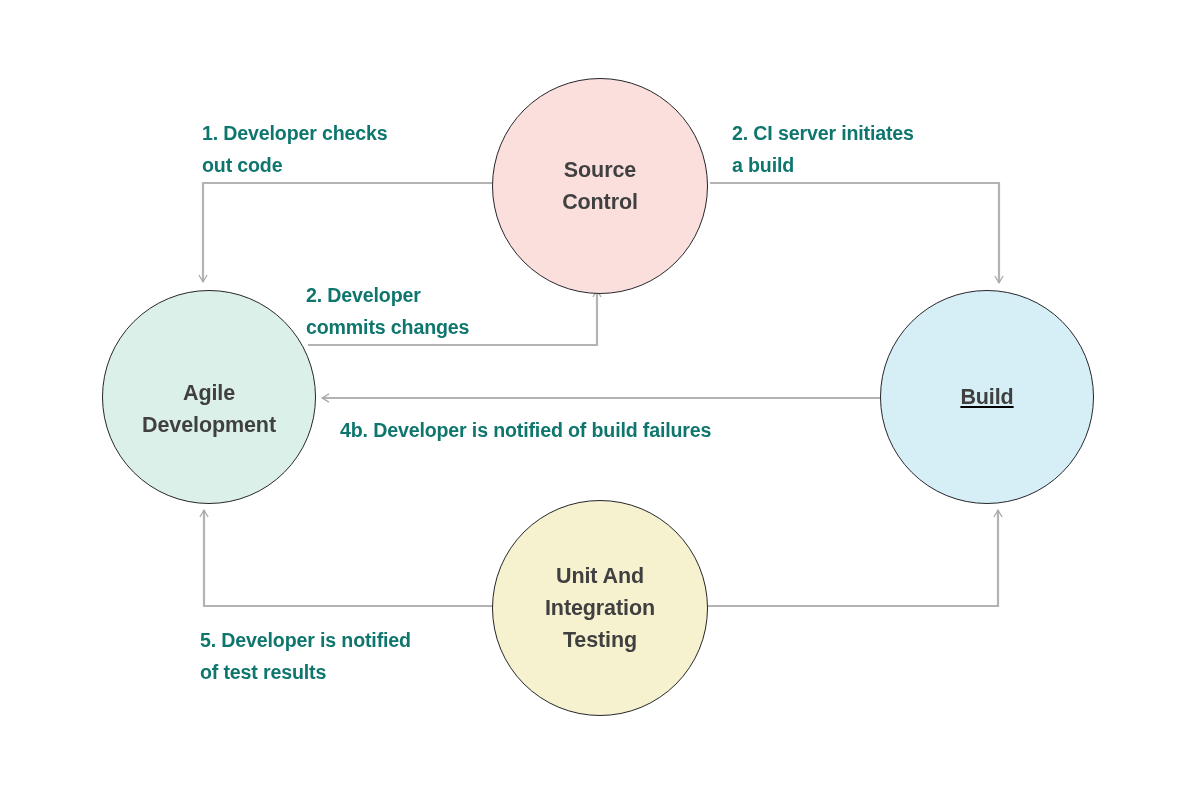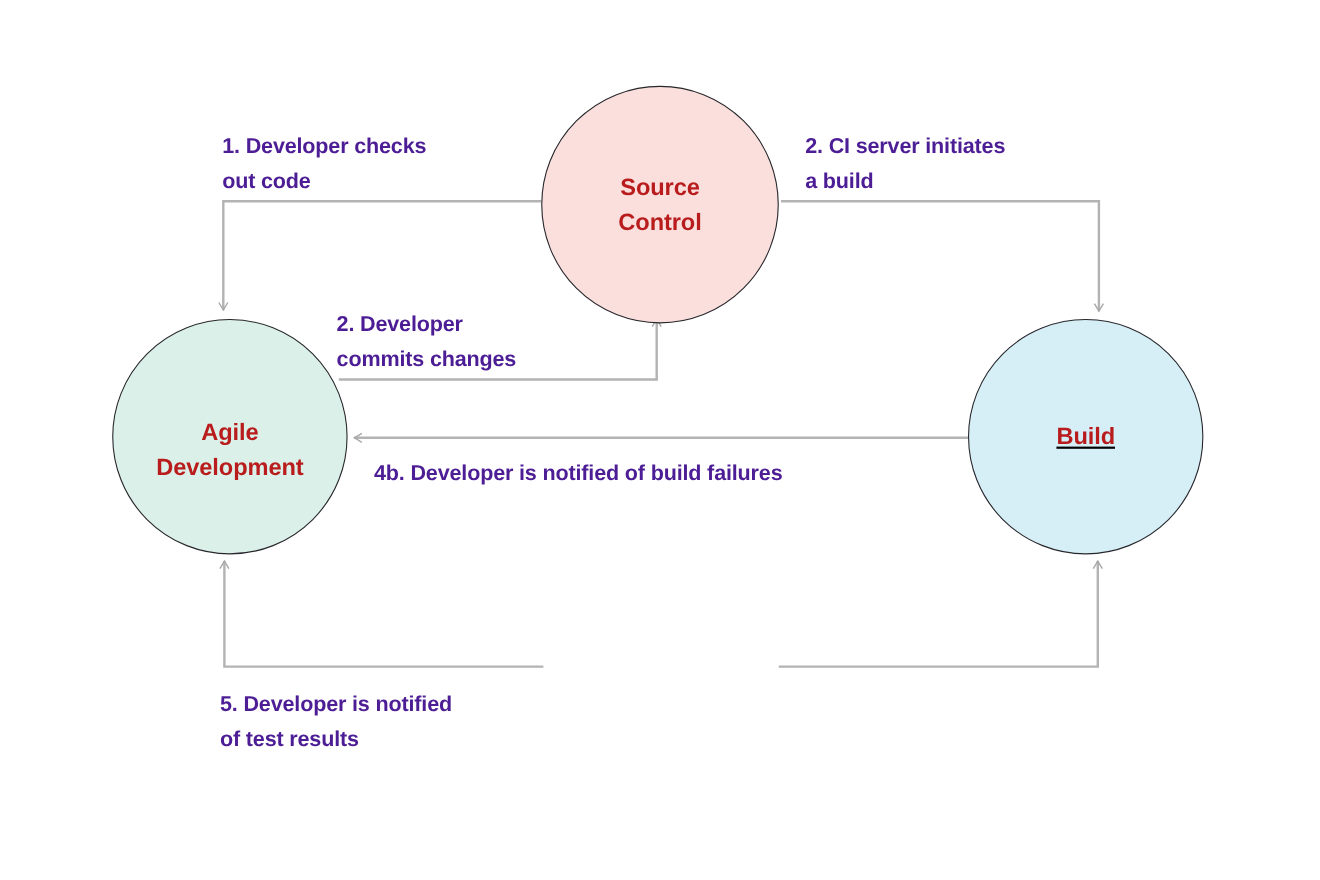--- a/index.html
+++ b/index.html
@@ -34,35 +34,35 @@
     box-sizing: border-box;
     display: flex;
     align-items: center;
     justify-content: center;
     text-align: center;
   }
   .node-label {
     font-weight: bold;
     font-size: 21.5px;
     line-height: 1.5;
-    color: #b91c1c;
+    color: #404040;
     letter-spacing: -0.1px;
     padding: 0 10px;
   }
   .node-source   { left: 492px; top: 78px;  width: 216px; height: 216px; }
   .node-agile    { left: 102px; top: 290px; width: 214px; height: 214px; }
   .node-build    { left: 880px; top: 290px; width: 214px; height: 214px; }
   .node-testing  { left: 492px; top: 500px; width: 216px; height: 216px; }
 
   .edge-label {
     position: absolute;
     font-weight: bold;
     font-size: 19.6px;
     line-height: 1.65;
-    color: #4c1d95;
+    color: #0f766e;
     letter-spacing: -0.15px;
     white-space: pre-line;
   }
   .lbl-1  { left: 202px; top: 117px; width: 260px; }
   .lbl-2  { left: 306px; top: 279px; width: 250px; }
   .lbl-3  { left: 732px; top: 117px; width: 270px; }
   .lbl-4b { left: 340px; top: 414px; width: 500px; }
   .lbl-5  { left: 200px; top: 624px; width: 280px; }
   .lbl-4a { left: 722px; top: 624px; width: 300px; }
 </style>
@@ -113,20 +113,25 @@
 
   <div class="node node-agile" style="background: rgb(220, 240, 234);">
     <span class="node-label" style="white-space: pre-line; margin-top: 24px;">Agile
 Development</span>
   </div>
 
   <div class="node node-build" style="background: rgb(214, 238, 246); text-decoration: underline;">
     <span class="node-label" style="white-space: pre-line;">Build</span>
   </div>
 
+  <div class="node node-testing" style="background: rgb(246, 241, 207);">
+    <span class="node-label" style="white-space: pre-line;">Unit And
+Integration
+Testing</span>
+  </div>
 
   <div class="edge-label lbl-1" style="white-space: pre-line;">1. Developer checks
 out code</div>
 
   <div class="edge-label lbl-2" style="white-space: pre-line;">2. Developer
 commits changes</div>
 
   <div class="edge-label lbl-3" style="white-space: pre-line;">2. CI server initiates
 a build</div>
 

